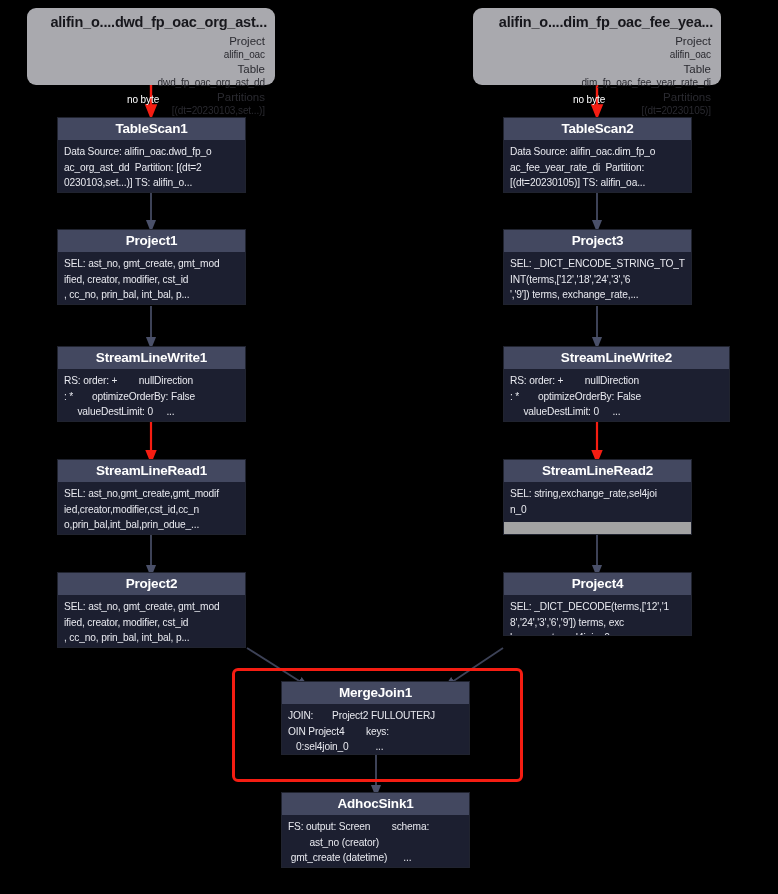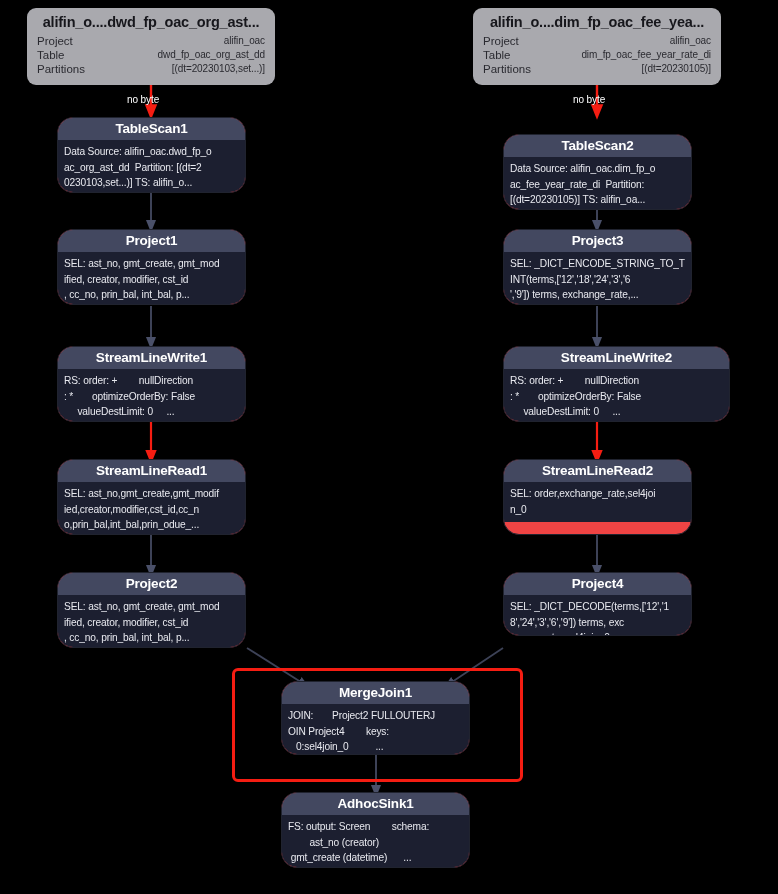--- a/index.html
+++ b/index.html
@@ -32,52 +32,53 @@
   
   .src-node {
     position: absolute;
     background: #a9a9ae;
     border-radius: 9px;
     box-sizing: border-box;
     padding: 6px 8px 7px 8px;
     color: #1b1b20;
   }
   .src-title {
-    text-align: center;
+    text-align: right;
     font-weight: bold;
     font-size: 14.5px;
     color: #17171c;
     letter-spacing: -0.2px;
     margin-bottom: 4px;
     white-space: nowrap;
     overflow: hidden;
   }
   .src-row {
     display: flex;
     justify-content: space-between;
     align-items: flex-end;
     line-height: 14px;
     padding: 0 2px;
+    flex-direction: column;
   }
   .src-key {
     font-size: 11.5px;
     color: #2a2a30;
   }
   .src-val {
     font-size: 10px;
     color: #2a2a30;
     font-weight: normal;
     letter-spacing: -0.1px;
   }
 
   
   .op-node {
     position: absolute;
-    background: #ef4444;
-    border-radius: 16px;
+    background: #a3a3a3;
+    border-radius: 0;
     box-sizing: border-box;
     overflow: hidden;
     border: 1px solid #20232f;
   }
   .op-head {
     background: #434860;
     color: #ffffff;
     font-weight: bold;
     font-size: 13.5px;
     text-align: center;
@@ -192,21 +193,21 @@
 
   <div class="op-node" style="left:57px; top:117px; width:189px; height:76px;">
     <div class="op-head">TableScan1</div>
     <div class="op-body">
       <div class="op-line">Data Source: alifin_oac.dwd_fp_o</div>
       <div class="op-line">ac_org_ast_dd  Partition: [(dt=2</div>
       <div class="op-line">0230103,set...)] TS: alifin_o...</div>
     </div>
   </div>
 
-  <div class="op-node" style="left:503px; top:134px; width:189px; height:76px;">
+  <div class="op-node" style="left:503px; top:117px; width:189px; height:76px;">
     <div class="op-head">TableScan2</div>
     <div class="op-body">
       <div class="op-line">Data Source: alifin_oac.dim_fp_o</div>
       <div class="op-line">ac_fee_year_rate_di  Partition:</div>
       <div class="op-line">[(dt=20230105)] TS: alifin_oa...</div>
     </div>
   </div>
 
   <div class="op-node" style="left:57px; top:229px; width:189px; height:76px;">
     <div class="op-head">Project1</div>
@@ -249,21 +250,21 @@
     <div class="op-body">
       <div class="op-line">SEL: ast_no,gmt_create,gmt_modif</div>
       <div class="op-line">ied,creator,modifier,cst_id,cc_n</div>
       <div class="op-line">o,prin_bal,int_bal,prin_odue_...</div>
     </div>
   </div>
 
   <div class="op-node" style="left:503px; top:459px; width:189px; height:76px;">
     <div class="op-head">StreamLineRead2</div>
     <div class="op-body">
-      <div class="op-line">SEL: order,exchange_rate,sel4joi</div>
+      <div class="op-line">SEL: string,exchange_rate,sel4joi</div>
       <div class="op-line">n_0</div>
       <div class="op-line"></div>
     </div>
   </div>
 
   <div class="op-node" style="left:57px; top:572px; width:189px; height:76px;">
     <div class="op-head">Project2</div>
     <div class="op-body">
       <div class="op-line">SEL: ast_no, gmt_create, gmt_mod</div>
       <div class="op-line">ified, creator, modifier, cst_id</div>

